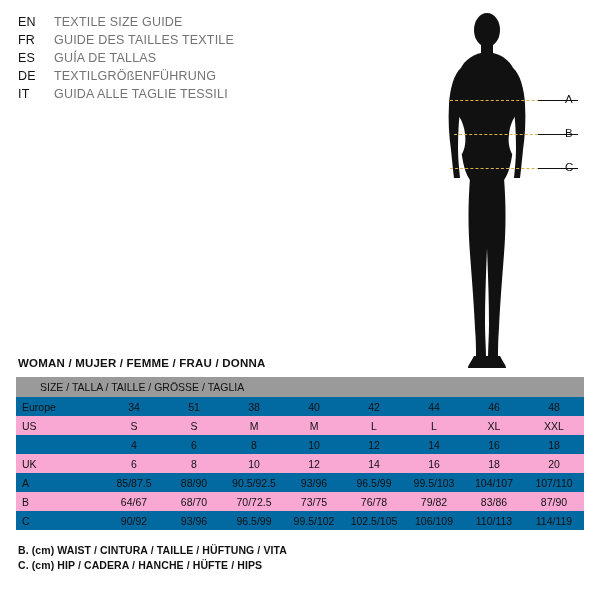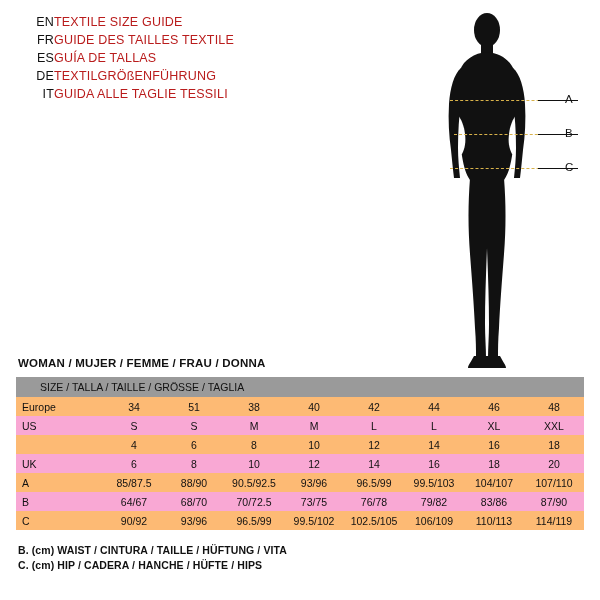--- a/index.html
+++ b/index.html
@@ -26,33 +26,32 @@
     position: absolute;
     left: 18px;
     top: 14px;
     width: 400px;
   }
   .title-row {
     display: flex;
     align-items: baseline;
     line-height: 17px;
     margin-bottom: 1px;
-    text-align: right;
   }
   .lang-code {
     width: 36px;
     flex: 0 0 36px;
     font-size: 12.5px;
     letter-spacing: 0.2px;
     color: #111;
   }
   .lang-text {
     font-size: 12.5px;
     letter-spacing: 0.2px;
-    color: #b91c1c;
+    color: #737373;
   }
 
   
   .figure-wrap {
     position: absolute;
     left: 420px;
     top: 8px;
     width: 175px;
     height: 365px;
   }
@@ -116,21 +115,21 @@
     color: #111;
     font-size: 10.5px;
     text-align: left;
     padding-left: 24px;
     height: 16px;
   }
   tr.shade td {
     background: #f9a8d4;
   }
   tr.plain td {
-    background: #fdba74;
+    background: #0369a1;
     margin-left: 28px;
   }
 
   
   .legend {
     position: absolute;
     left: 18px;
     top: 543px;
     width: 560px;
   }

